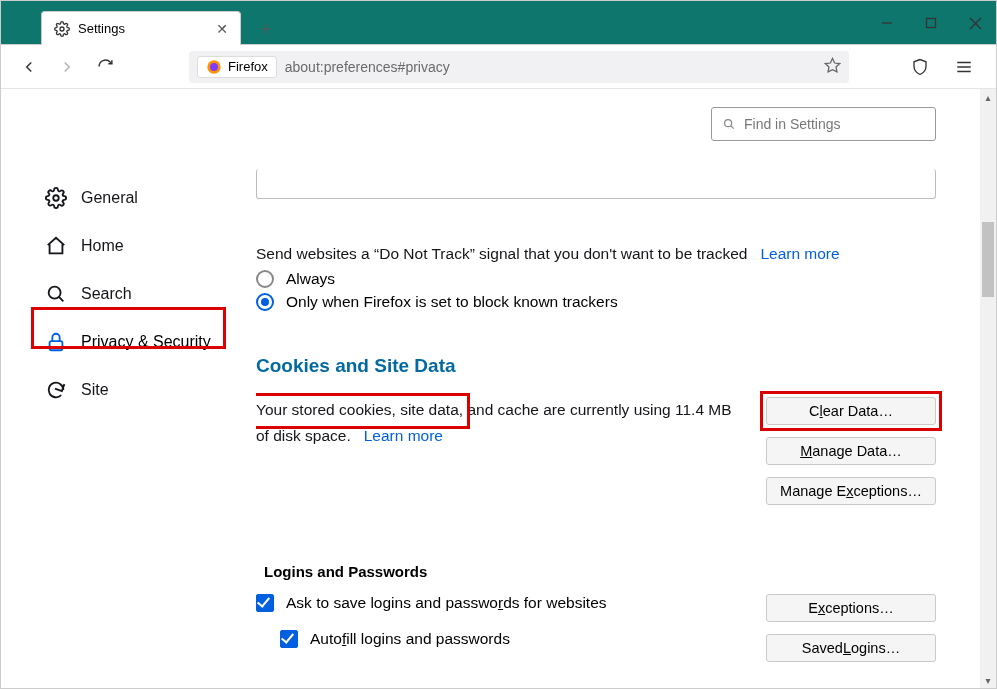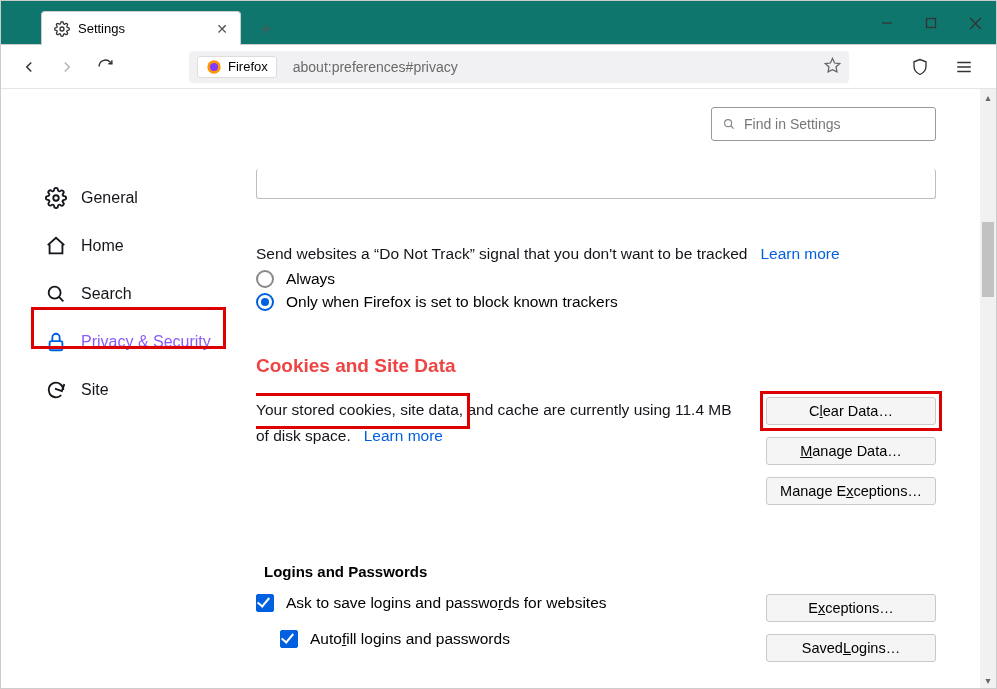--- a/index.html
+++ b/index.html
@@ -11,38 +11,38 @@
   .tab .gear svg, .newtab svg { display:block; }
   .tab .close { margin-left: auto; font-size: 14px; color: #555; cursor: pointer; }
   .newtab { margin-left: 10px; height: 30px; width: 30px; display:flex; align-items:center; justify-content:center; color:#555; cursor:pointer; }
   .winctrls { position: absolute; right: 6px; top: 0; height: 44px; display:flex; align-items:center; gap: 14px; }
   .winctrls span { width: 30px; height: 30px; display:flex; align-items:center; justify-content:center; color:#333; cursor:pointer; }
 
   
   .toolbar { height: 44px; display:flex; align-items:center; padding: 0 14px; gap: 10px; border-bottom: 1px solid #e5e5e5; }
   .nav-btn { width: 28px; height: 28px; display:flex; align-items:center; justify-content:center; color:#333; cursor:pointer; }
   .nav-btn.disabled { color:#b5b5b5; cursor:default; }
-  .urlbar { flex: 0 0 660px; margin-left: 60px; height: 32px; background:#f1f1f4; border-radius:4px; display:flex; align-items:center; padding: 0 8px; gap: 16px; font-size:14px; position:relative; }
+  .urlbar { flex: 0 0 660px; margin-left: 60px; height: 32px; background:#f1f1f4; border-radius:4px; display:flex; align-items:center; padding: 0 8px; gap: 8px; font-size:14px; position:relative; }
   .urlbar .identity { display:flex; align-items:center; gap:6px; background:#fff; border:1px solid #ddd; border-radius:3px; padding: 2px 8px; font-size:13px; }
   .urlbar .addr { color:#6a6a6a; font-size:14px; }
   .urlbar .star { margin-left:auto; color:#666; cursor:pointer; }
   .tool-right { margin-left:auto; display:flex; align-items:center; gap:16px; padding-right:4px; }
   .tool-right span { width:28px; height:28px; display:flex; align-items:center; justify-content:center; cursor:pointer; color:#333; }
 
   
   .content { position:absolute; top:88px; left:0; right:16px; bottom:0; display:flex; overflow:hidden; }
   .scrollbar { position:absolute; right:0; top:88px; bottom:0; width:16px; background:#f1f1f1; }
   .scrollbar .thumb { position:absolute; left:2px; right:2px; top:133px; height:75px; background:#c2c2c2; border-radius:0; }
   .scrollbar .arrow { position:absolute; left:0; right:0; height:16px; display:flex; align-items:center; justify-content:center; color:#666; font-size:10px; }
   .scrollbar .arrow.up { top:0; }
   .scrollbar .arrow.down { bottom:0; }
 
   .sidebar { width: 255px; padding: 85px 14px 17px 30px; display:flex; flex-direction:column; position:relative; }
   .category { display:flex; align-items:center; gap:14px; height:48px; font-size:16px; color:#15141a; cursor:pointer; padding-left:14px; }
-  .category.active { color:#8b5cf6; }
+  .category.active { color:#000000; }
   .category .ico { width:22px; height:22px; display:flex; align-items:center; justify-content:center; }
   .highlight-box { position:absolute; border:3px solid #d00; pointer-events:none; }
   .highlight-box.privacy-hl { left:30px; top:218px; width:195px; height:42px; }
 
   .sidebar-bottom { position:absolute; bottom:14px; left:40px; display:flex; flex-direction:column; gap:12px; font-size:14px; color:#15141a; }
   .sidebar-bottom .row { display:flex; align-items:center; gap:12px; cursor:pointer; }
   .sidebar-bottom .row .ico { width:18px; height:18px; display:flex; align-items:center; justify-content:center; }
 
   .main { flex:1; padding: 18px 44px 10px 0; position:relative; overflow:hidden; }
   .search-wrap { display:flex; justify-content:flex-end; }
@@ -51,21 +51,21 @@
   .empty-box { margin-top:28px; height:30px; border:1px solid #bdbdbd; border-radius:3px; border-top:none; }
 
   .section-text { font-size:15.5px; color:#15141a; margin-top:44px; line-height:1.4; }
   .link { color:#0060df; cursor:pointer; }
 
   .radio-row { display:flex; align-items:center; gap:12px; margin-top:5px; font-size:15.5px; }
   .radio { width:18px; height:18px; border-radius:50%; border:2px solid #888; position:relative; flex:none; }
   .radio.checked { border-color:#0060df; }
   .radio.checked::after { content:""; position:absolute; inset:3px; border-radius:50%; background:#0060df; }
 
-  h2.section-title { font-size:19px; font-weight:700; margin-top:44px; color:#ef4444; }
+  h2.section-title { font-size:19px; font-weight:700; margin-top:44px; color:#0369a1; }
 
   .two-col { display:flex; gap:24px; margin-top:20px; }
   .two-col .left { flex:1; font-size:15.5px; line-height:1.7; color:#15141a; }
   .two-col .right { display:flex; flex-direction:column; gap:12px; }
   .btn { width:170px; height:28px; border:1px solid #c9c9c9; background:#f5f5f5; border-radius:3px; font-size:14.5px; cursor:pointer; text-align:center; display:flex; align-items:center; justify-content:center; }
   .highlight-box.clear-hl { border:3px solid #d00; }
   .btn-hl-wrap { position:relative; }
   .btn-hl-wrap .highlight-box { left:-6px; top:-6px; right:-6px; bottom:-6px; }
 
   .chk-row { display:flex; align-items:center; gap:12px; margin-top:18px; font-size:15.5px; }

